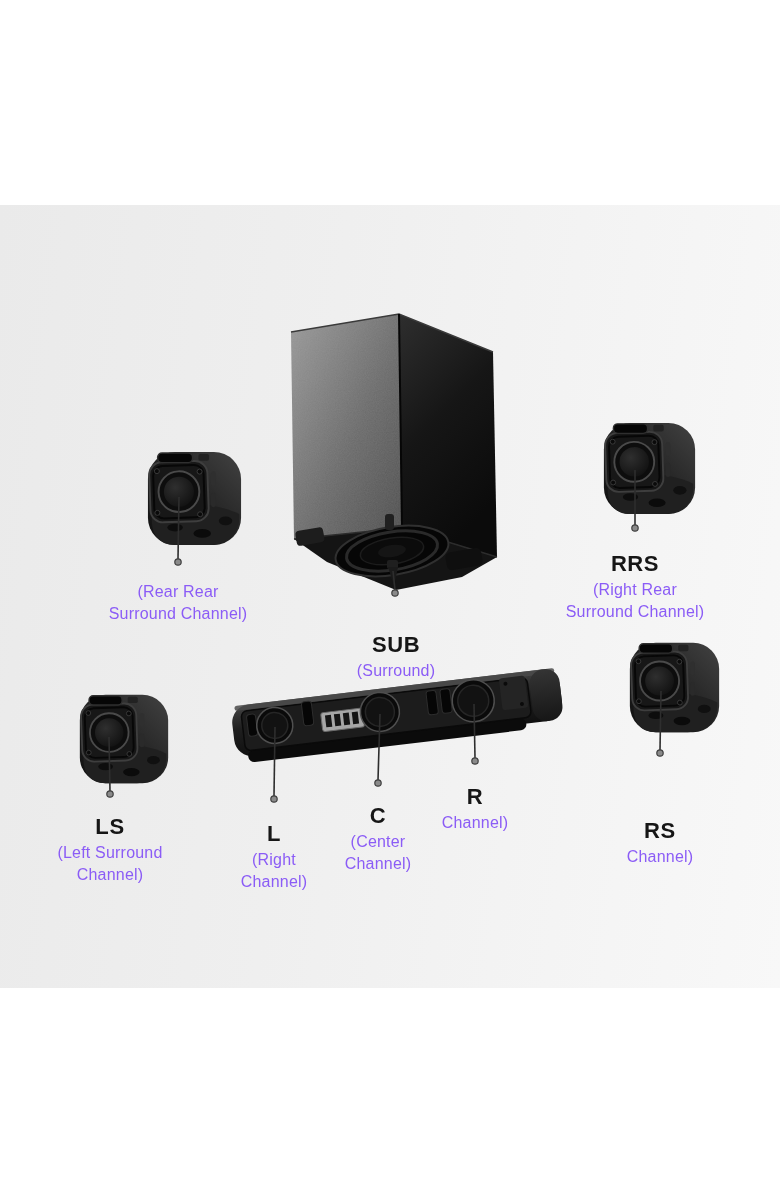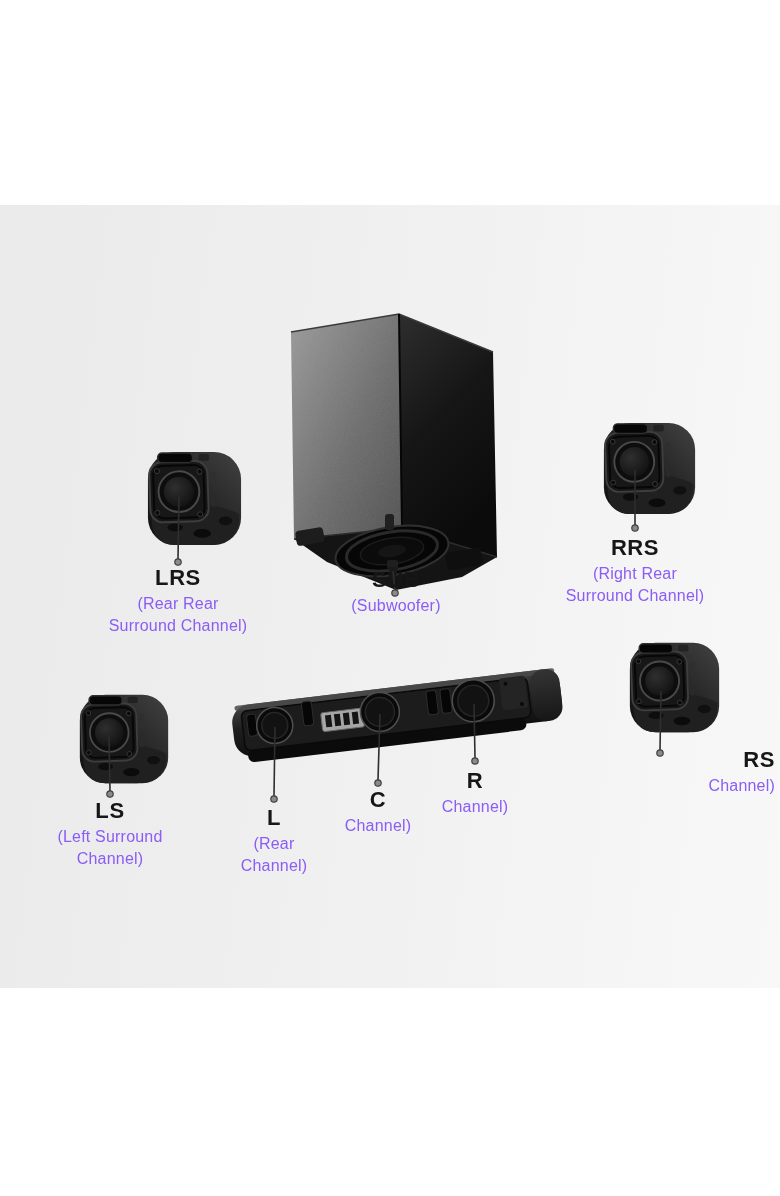--- a/index.html
+++ b/index.html
@@ -7,37 +7,37 @@
     position:relative;width:780px;height:1196px;overflow:hidden;
     background:#ffffff;
     font-family:"Liberation Sans", sans-serif;
   }
   .photo-band{
     position:absolute;left:0;top:205px;width:780px;height:783px;
     background:linear-gradient(97deg,#eaeaea 0%,#efefef 40%,#f8f8f8 100%);
   }
   .art{position:absolute;left:0;top:0;width:780px;height:1196px;}
   .label{
-    position:absolute;width:230px;text-align:center;color:#1d1d1d;
+    position:absolute;width:230px;text-align:center;color:#1d1d1d;margin-top:16px;
   }
   .label .code{
     font-size:22px;font-weight:700;line-height:26px;letter-spacing:.6px;margin-bottom:2px;color:#161616;
   }
   .label .desc{
     font-size:16px;font-weight:400;line-height:22px;letter-spacing:.2px;color:#8b5cf6;
   }
   .label .desc:empty{display:none;}
   #lab-lrs{left:63px;top:565px;}
-  #lab-sub{left:281px;top:567px;}
+  #lab-sub{left:281px;top:616px;}
   #lab-rrs{left:520px;top:535px;}
   #lab-ls{left:-5px;top:798px;}
   #lab-l{left:159px;top:805px;}
   #lab-c{left:263px;top:787px;}
   #lab-r{left:360px;top:768px;}
-  #lab-rs{left:545px;top:747px;text-align:right;}
+  #lab-rs{left:545px;top:802px;}
 </style>
 </head>
 <body>
 
 <div class="stage">
   <div class="photo-band"></div>
 
   <svg class="art" viewBox="0 0 780 1196" xmlns="http://www.w3.org/2000/svg">
     <defs>
       <linearGradient id="grilleGrad" x1="0" y1="0" x2="1" y2="1">
@@ -199,46 +199,46 @@
           <circle cx="475" cy="761" r="3.2" fill="#8a8a8a" stroke="#3f3f3f" stroke-width="1.2"></circle>
         </g>
       <g>
           <line x1="661" y1="691" x2="660" y2="750"></line>
           <circle cx="660" cy="753" r="3.2" fill="#8a8a8a" stroke="#3f3f3f" stroke-width="1.2"></circle>
         </g>
     </g>
   </svg>
 
   <div class="label" id="lab-lrs">
-    <div class="code">LRS</div>
     <div class="desc">(Rear Rear</div>
     <div class="desc">Surround Channel)</div>
   </div>
   <div class="label" id="lab-sub">
     <div class="code">SUB</div>
-    <div class="desc">(Subwoofer)</div>
+    <div class="desc">(Surround)</div>
 
   </div>
   <div class="label" id="lab-rrs">
     <div class="code">RRS</div>
     <div class="desc">(Right Rear</div>
     <div class="desc">Surround Channel)</div>
   </div>
   <div class="label" id="lab-ls">
     <div class="code">LS</div>
     <div class="desc">(Left Surround</div>
     <div class="desc">Channel)</div>
   </div>
   <div class="label" id="lab-l">
     <div class="code">L</div>
-    <div class="desc">(Rear</div>
+    <div class="desc">(Right</div>
     <div class="desc">Channel)</div>
   </div>
   <div class="label" id="lab-c">
     <div class="code">C</div>
+    <div class="desc">(Center</div>
     <div class="desc">Channel)</div>
   </div>
   <div class="label" id="lab-r">
     <div class="code">R</div>
     <div class="desc">Channel)</div>
   </div>
   <div class="label" id="lab-rs">
     <div class="code">RS</div>
     <div class="desc">Channel)</div>
   </div>

